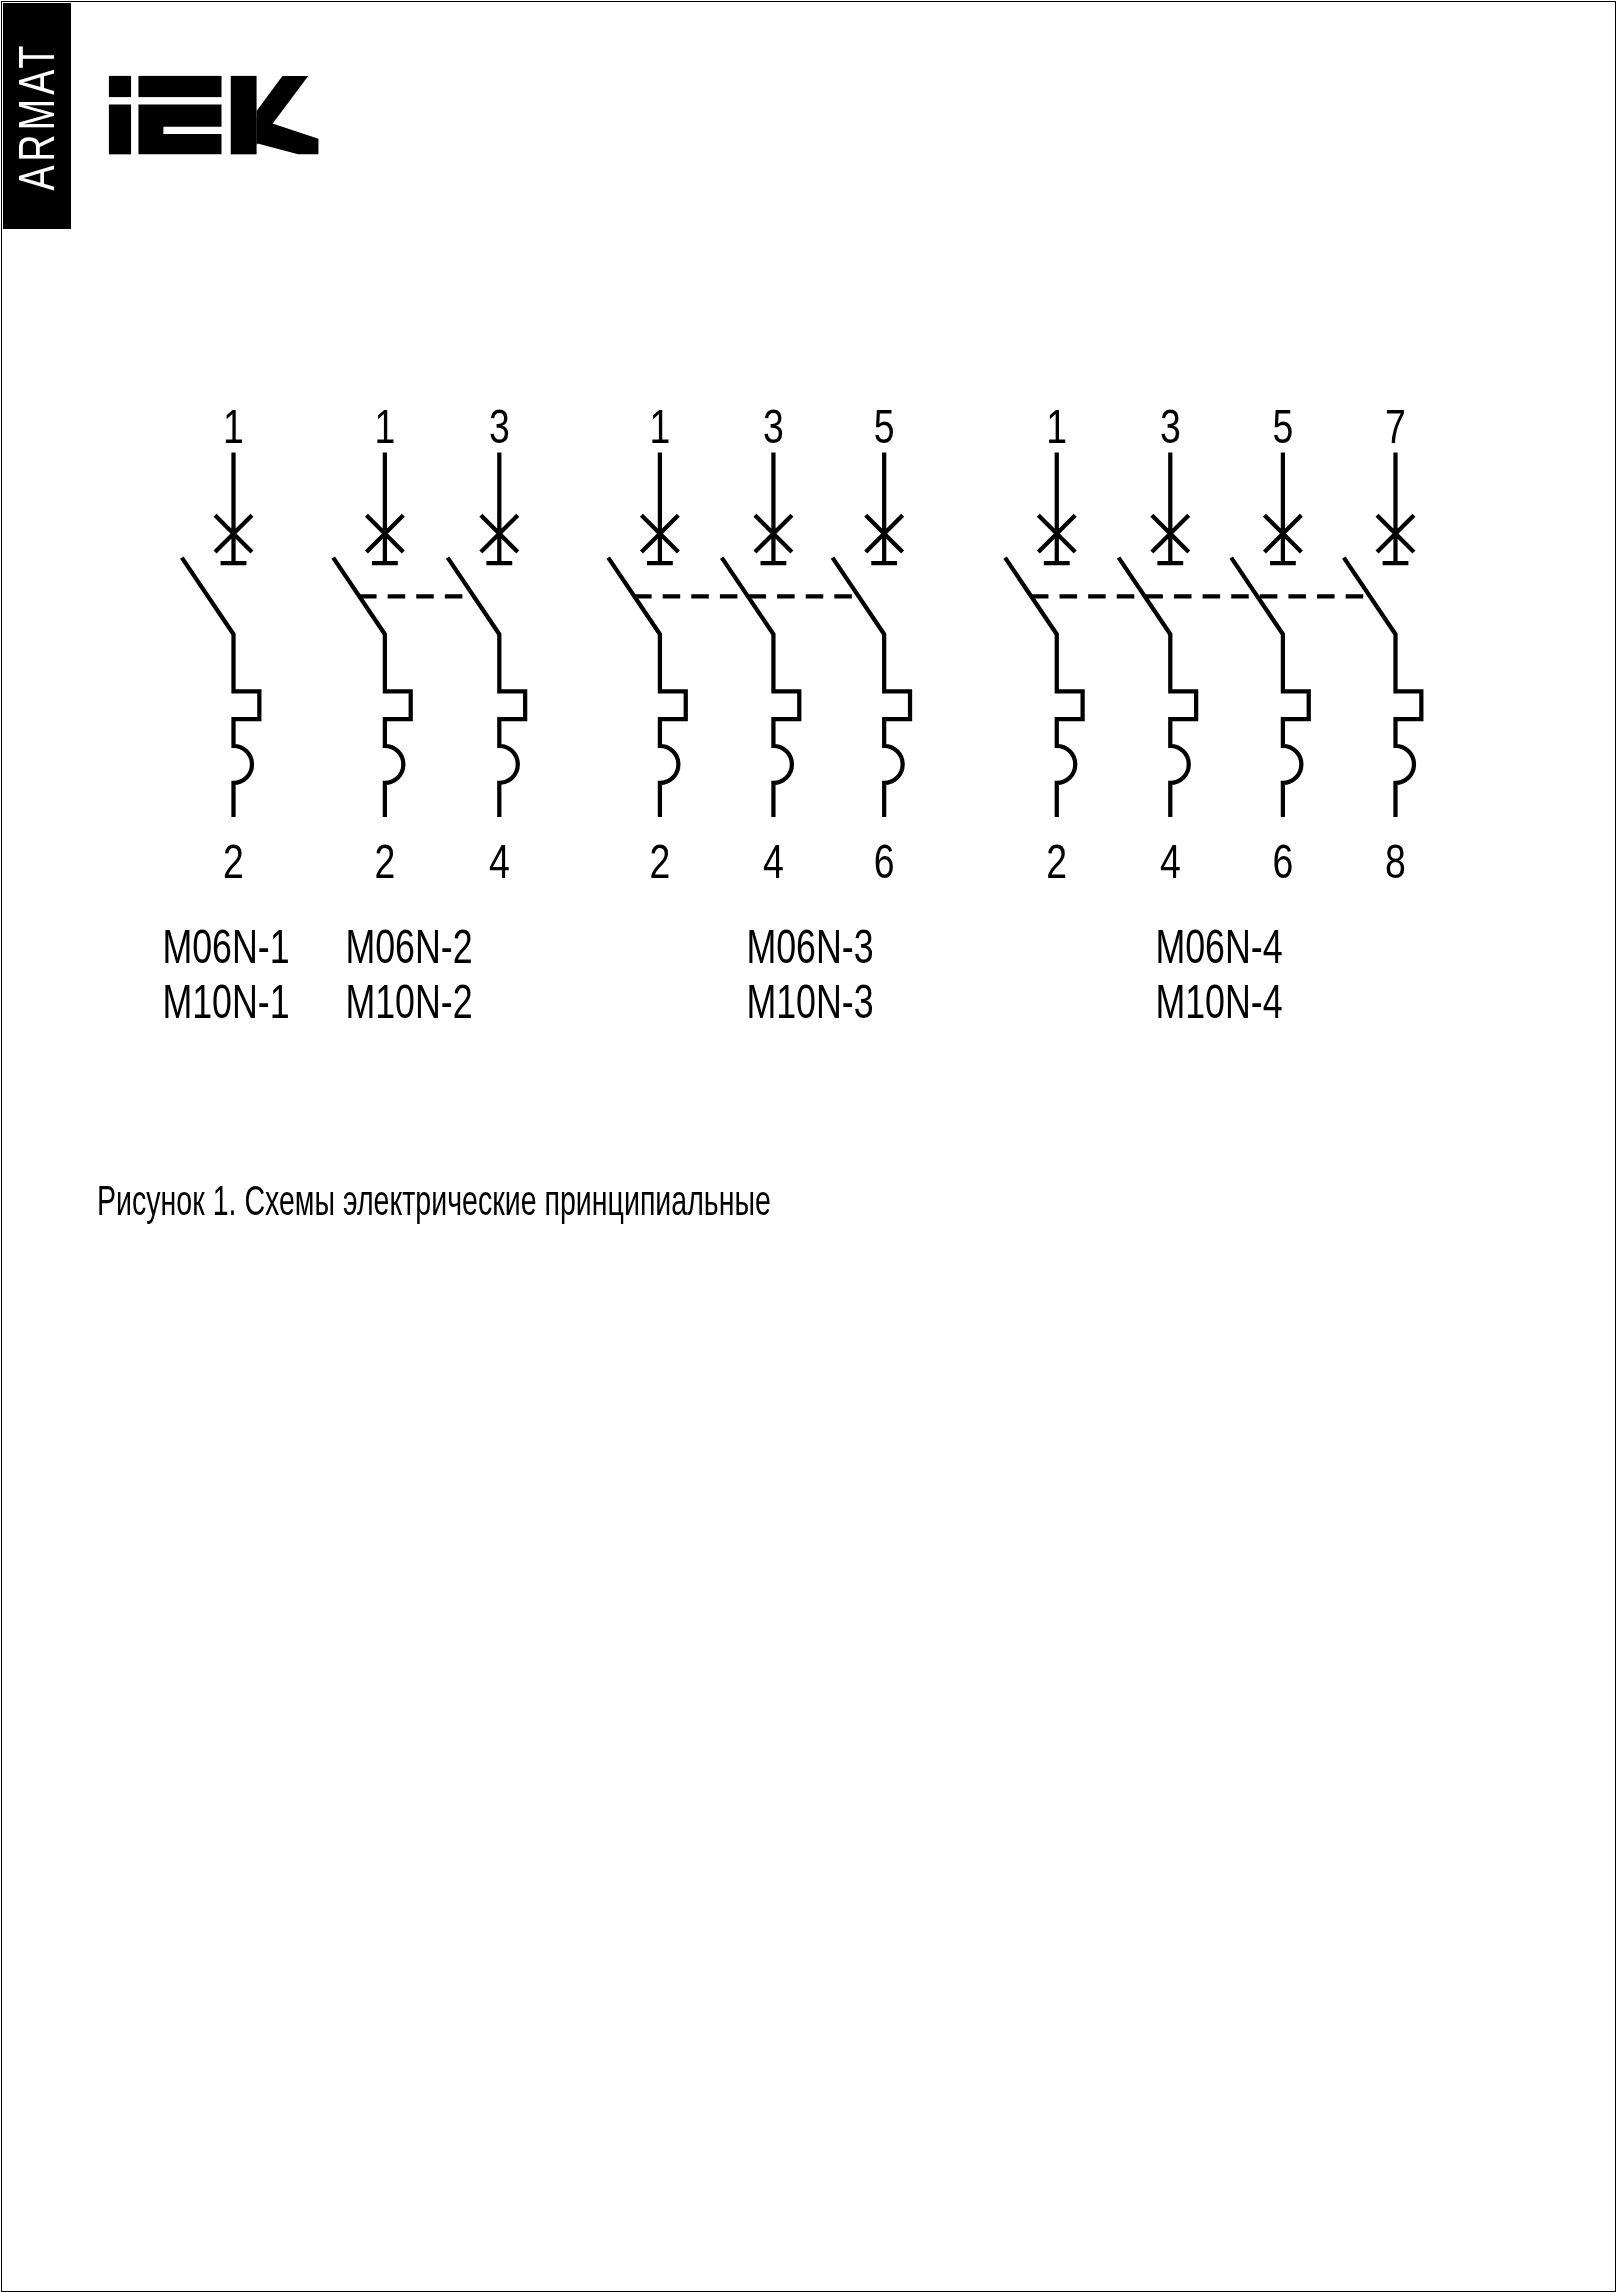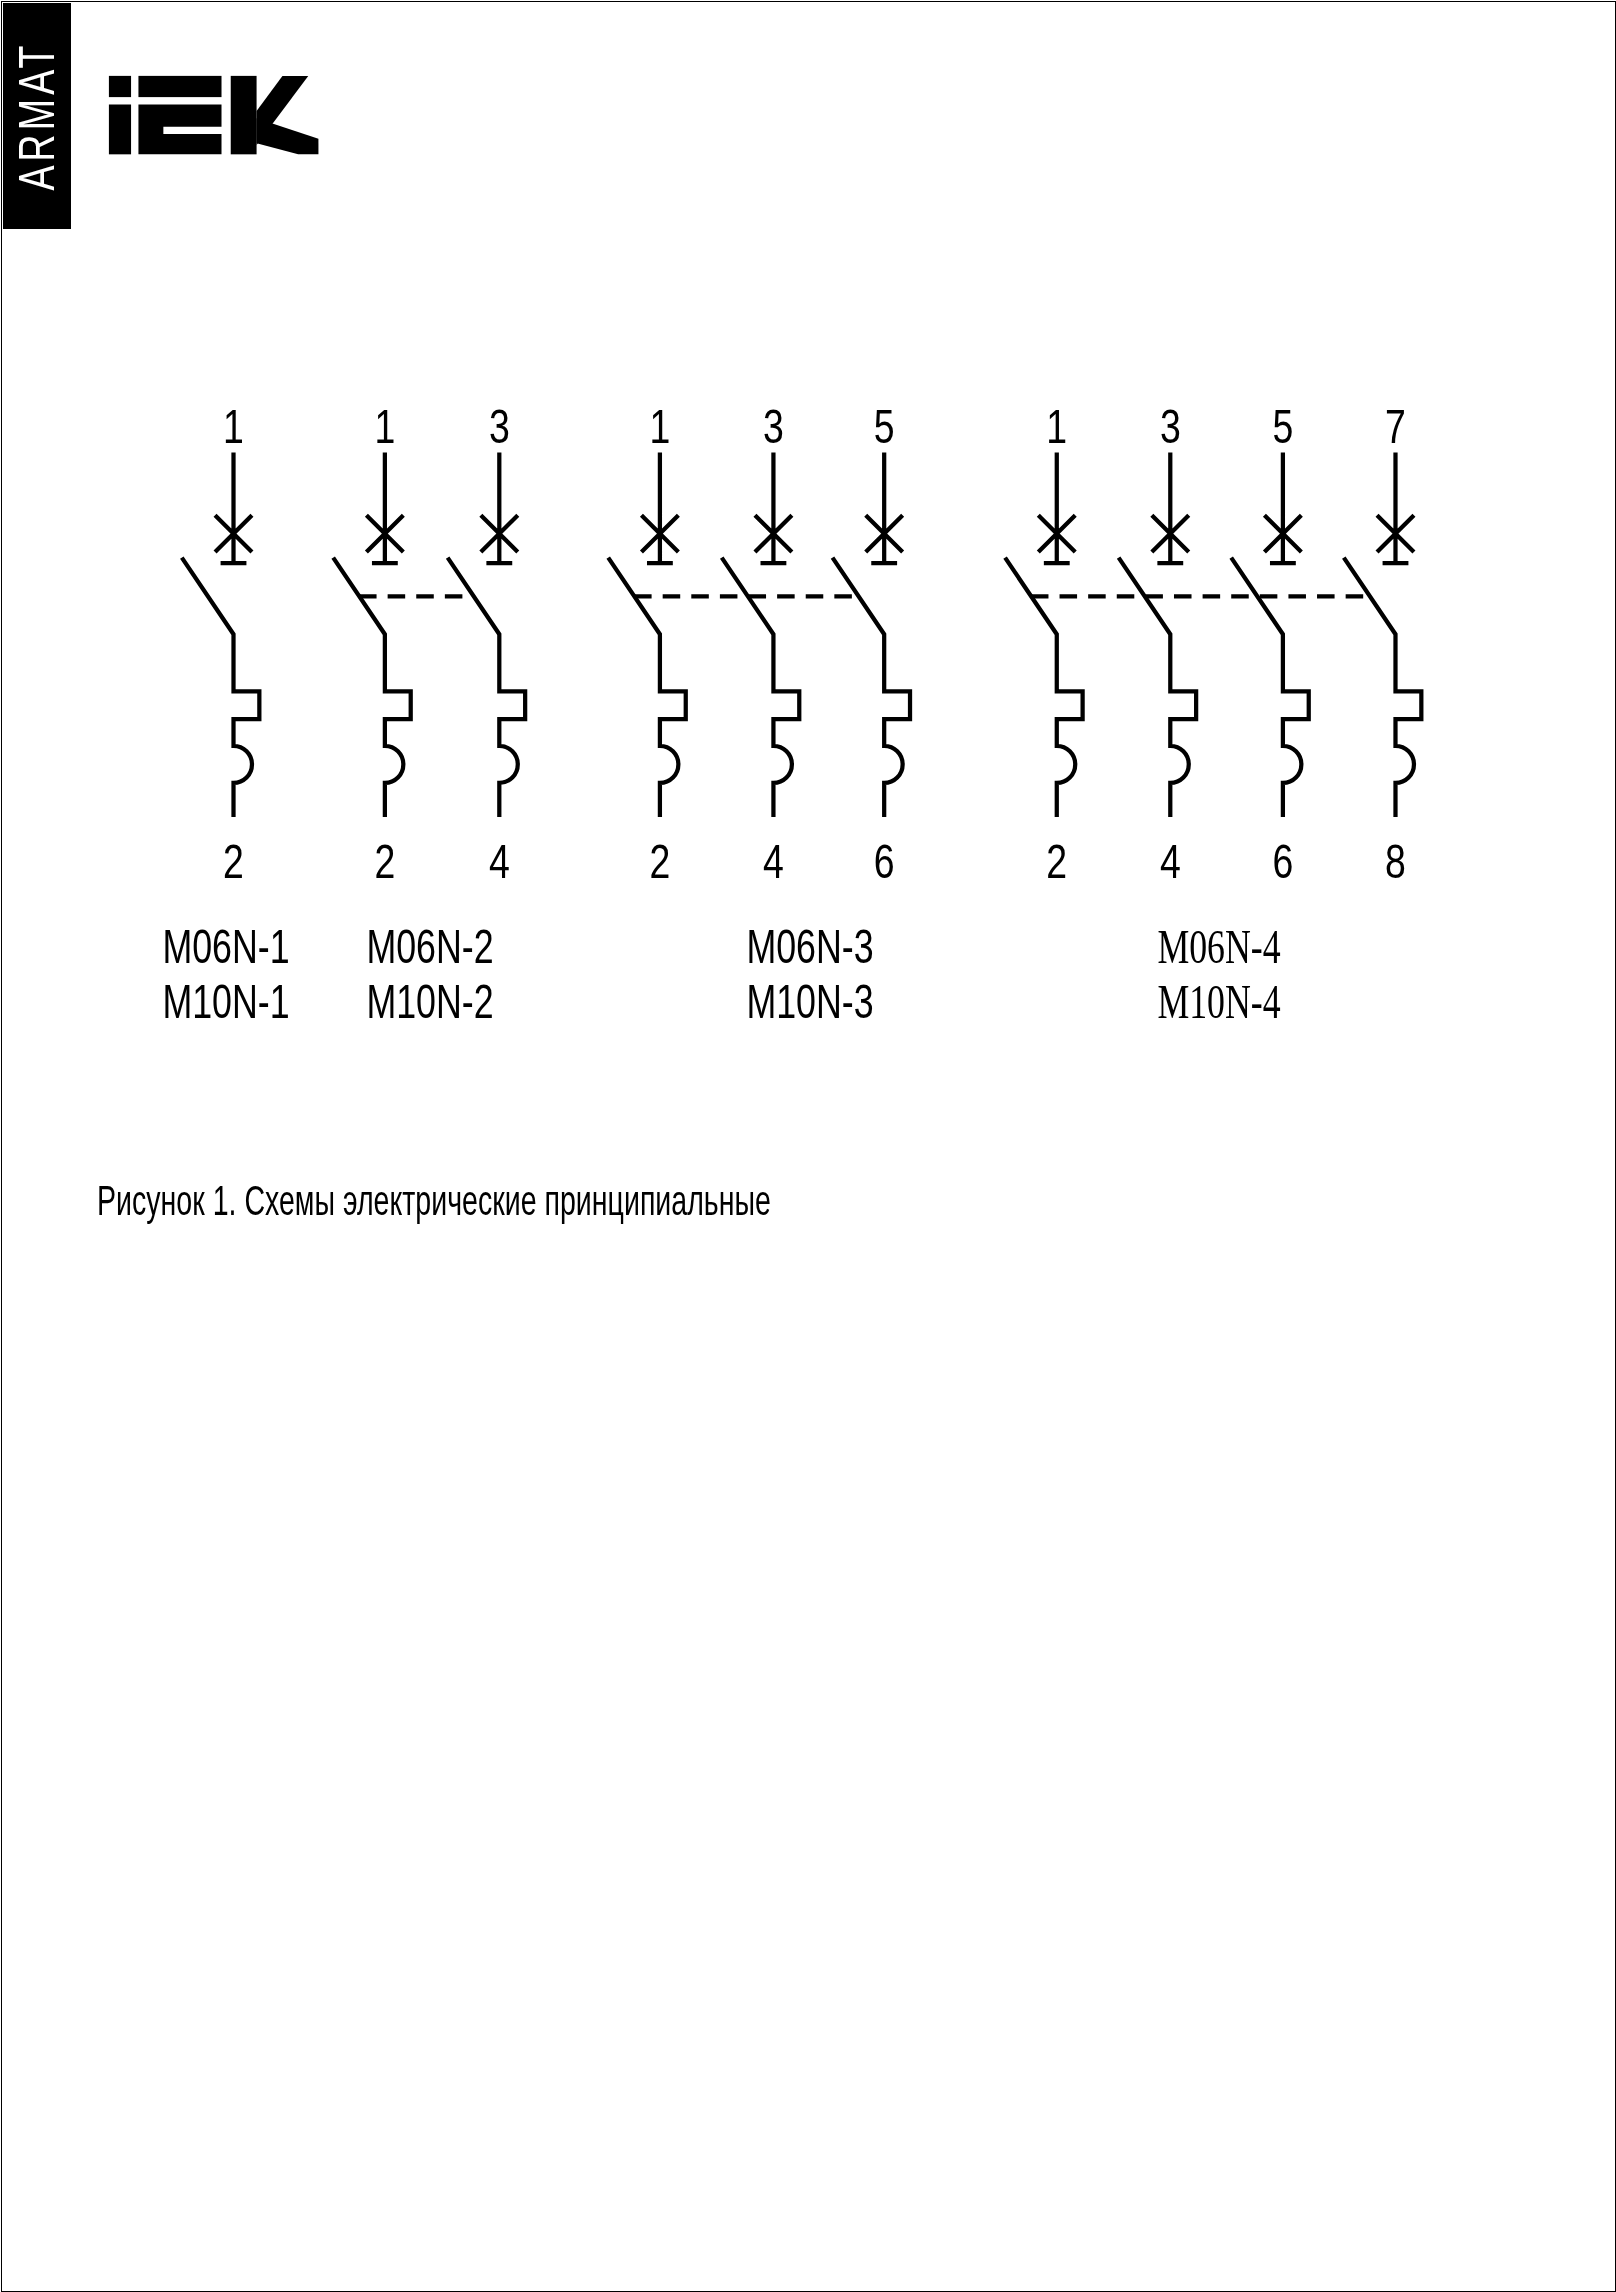--- a/index.html
+++ b/index.html
@@ -85,25 +85,25 @@
       <path d="M1117 646 H1484" class="sym dash"></path>
     </g>
   </svg>
 
 <div class="figure-caption">Рисунок 1. Схемы электрические принципиальные</div>
 
 <div class="model-label" style="left: 226px; text-align: right;">
     <span>M06N-1</span>
     <span>M10N-1</span>
   </div>
-<div class="model-label" style="left: 430px;">
+<div class="model-label" style="left: 409px;">
     <span>M06N-2</span>
     <span>M10N-2</span>
   </div>
 <div class="model-label" style="left: 810px;">
     <span>M06N-3</span>
     <span>M10N-3</span>
   </div>
-<div class="model-label" style="left: 1219px; font-family: Liberation Serif, serif;">
+<div class="model-label" style="left: 1219px;">
     <span>M06N-4</span>
     <span>M10N-4</span>
   </div>
 
 
 </body></html>

